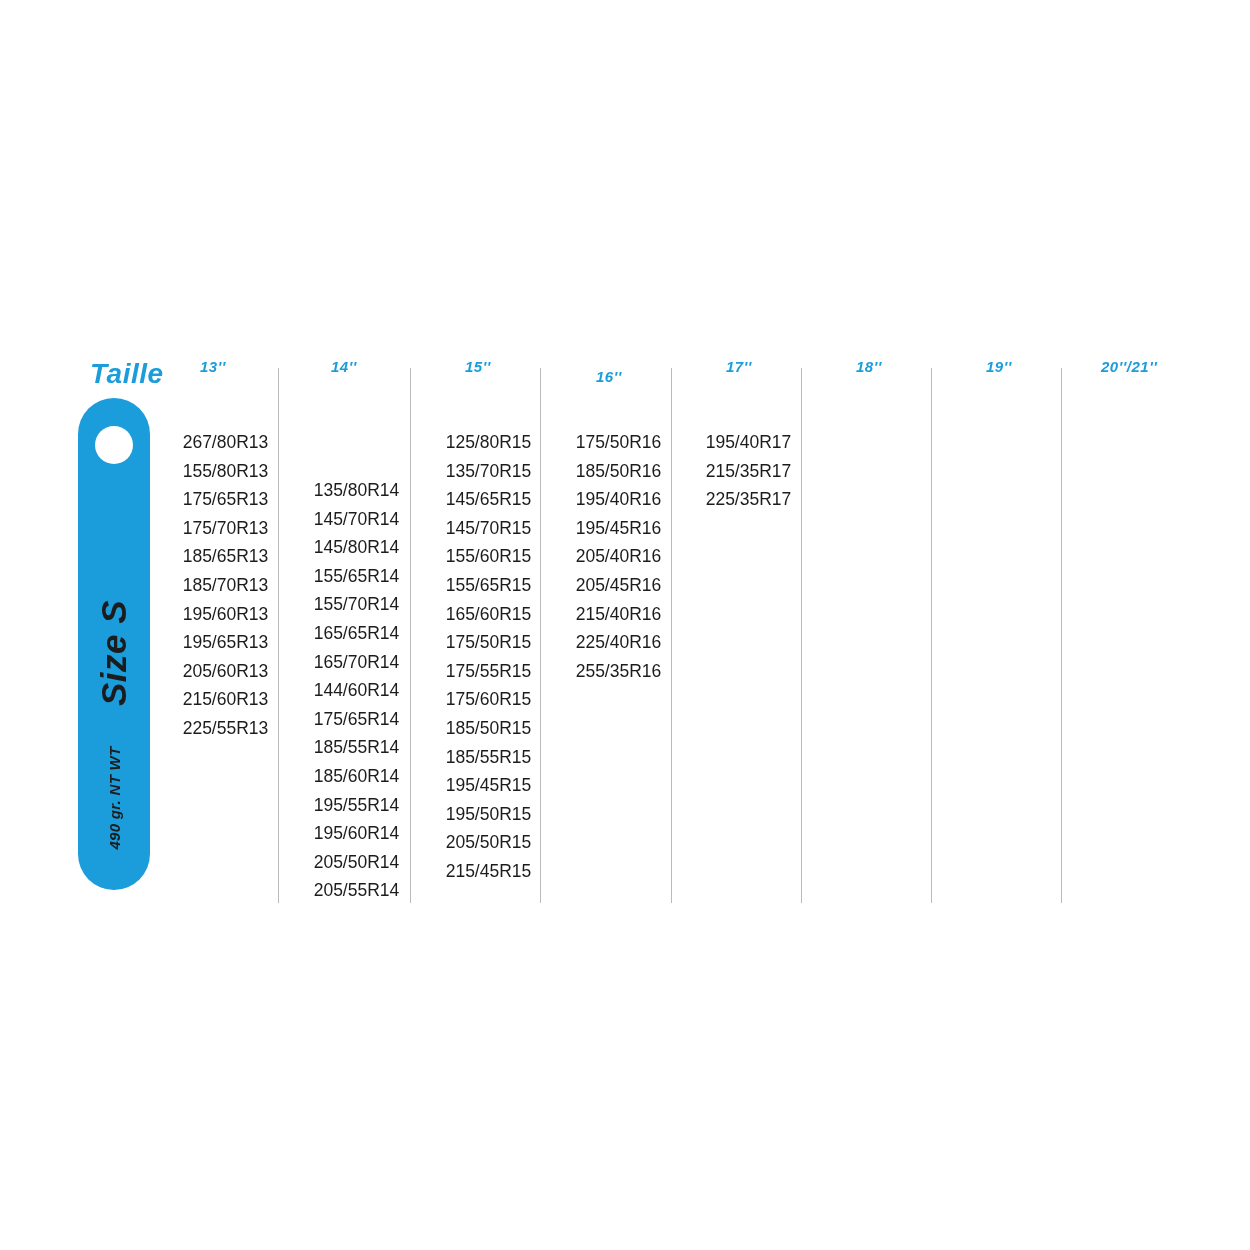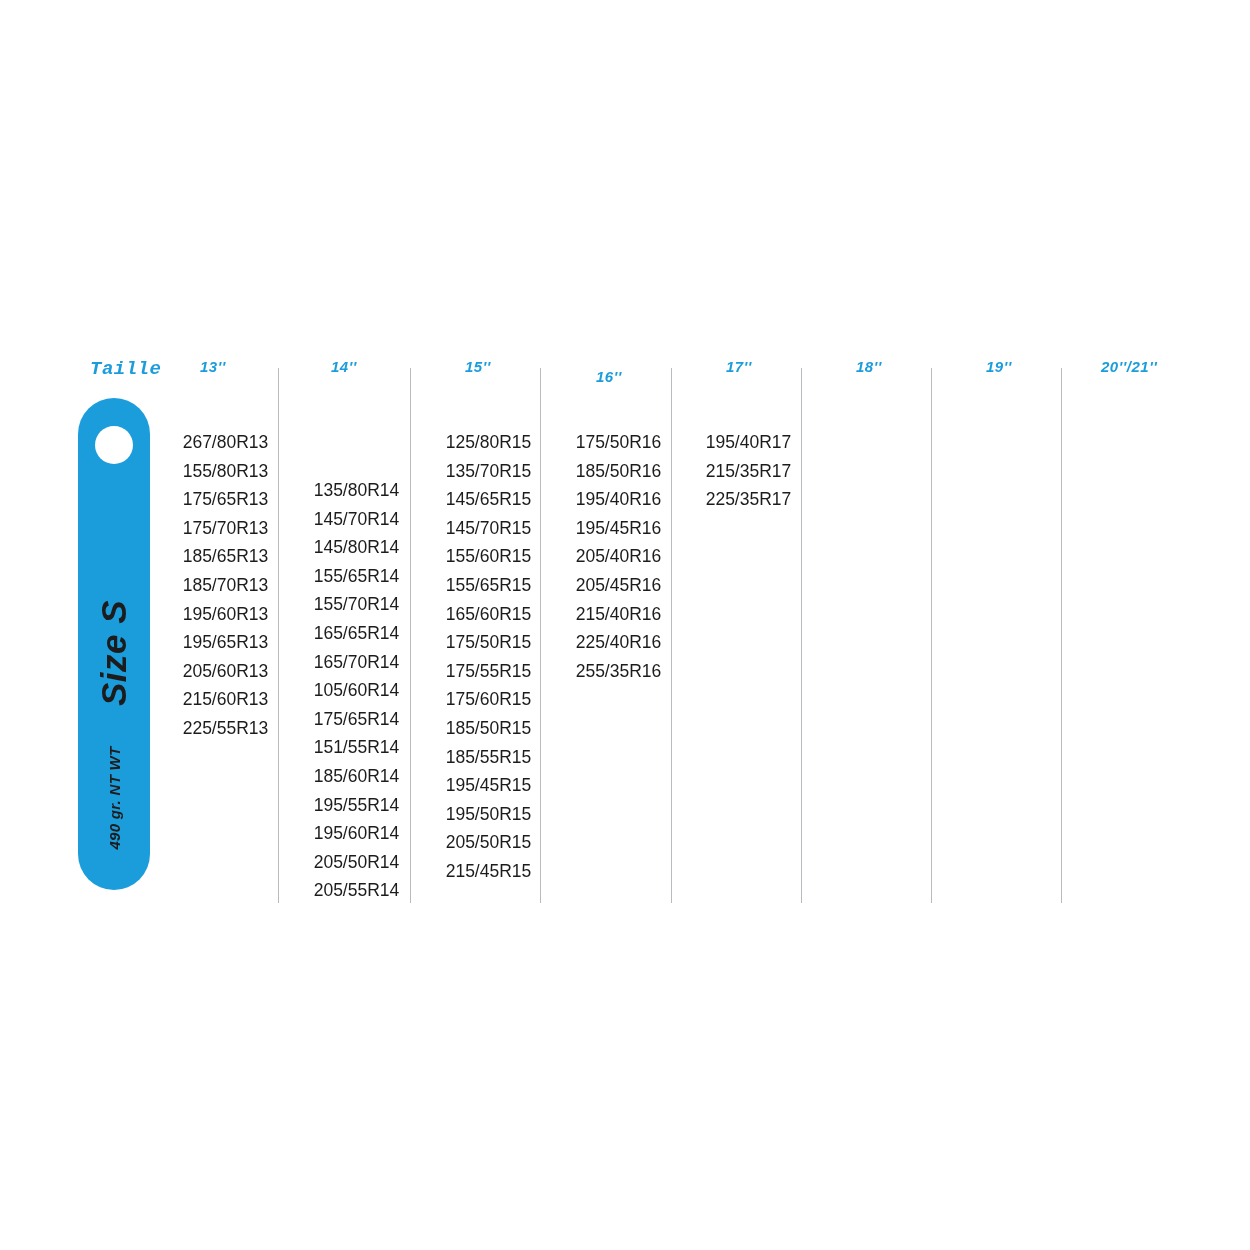--- a/index.html
+++ b/index.html
@@ -42,22 +42,21 @@
     top: 0;
     color: #1b9ddb;
     font-weight: bold;
     font-style: italic;
     font-size: 15px;
     letter-spacing: 0.5px;
     white-space: nowrap;
   }
 
   .col-header.taille {
-    font-size: 19px;
-    font-family: Liberation Mono, monospace;
+    font-size: 28px;
   }
 
   
   .vline {
     position: absolute;
     top: 10px;
     width: 1px;
     height: 535px;
     background: #b9bcbe;
   }
@@ -163,23 +162,23 @@
     </div>
 
     <div class="data-col" style="left:216px;margin-top:48px;">
       <div>135/80R14</div>
       <div>145/70R14</div>
       <div>145/80R14</div>
       <div>155/65R14</div>
       <div>155/70R14</div>
       <div>165/65R14</div>
       <div>165/70R14</div>
-      <div>105/60R14</div>
+      <div>144/60R14</div>
       <div>175/65R14</div>
-      <div>151/55R14</div>
+      <div>185/55R14</div>
       <div>185/60R14</div>
       <div>195/55R14</div>
       <div>195/60R14</div>
       <div>205/50R14</div>
       <div>205/55R14</div>
     </div>
 
     <div class="data-col" style="left:348px;">
       <div>125/80R15</div>
       <div>135/70R15</div>

